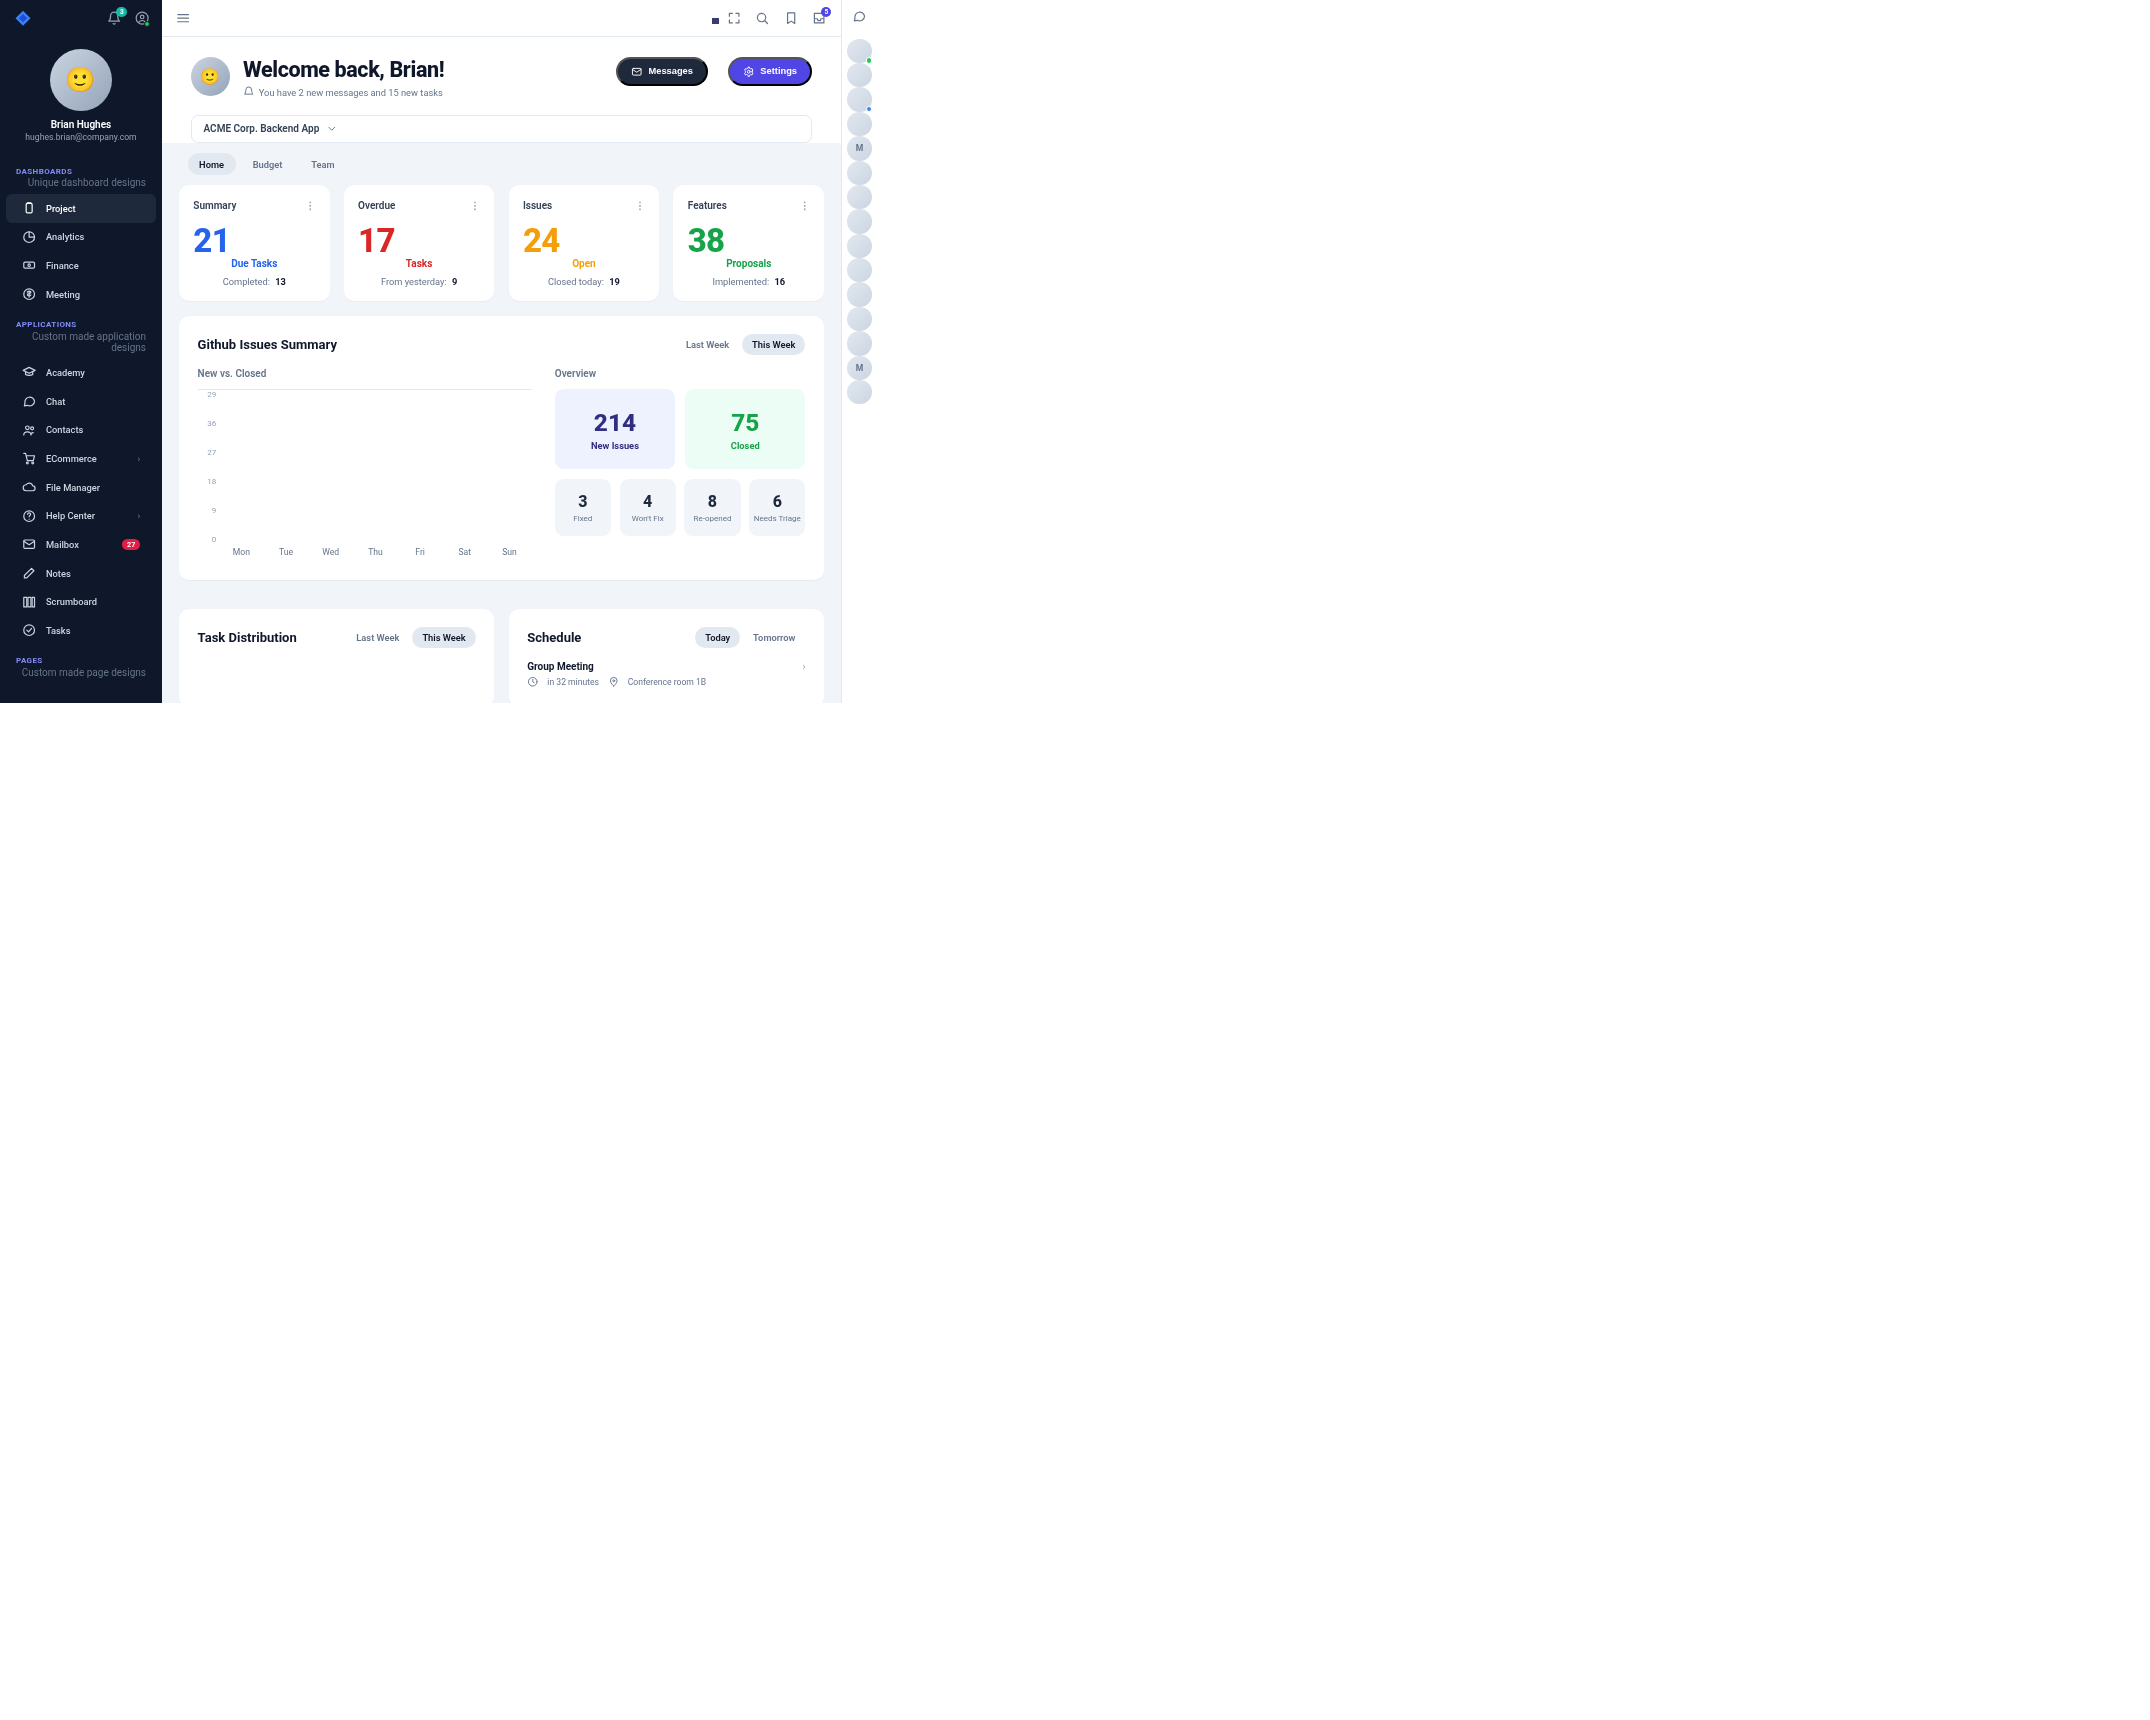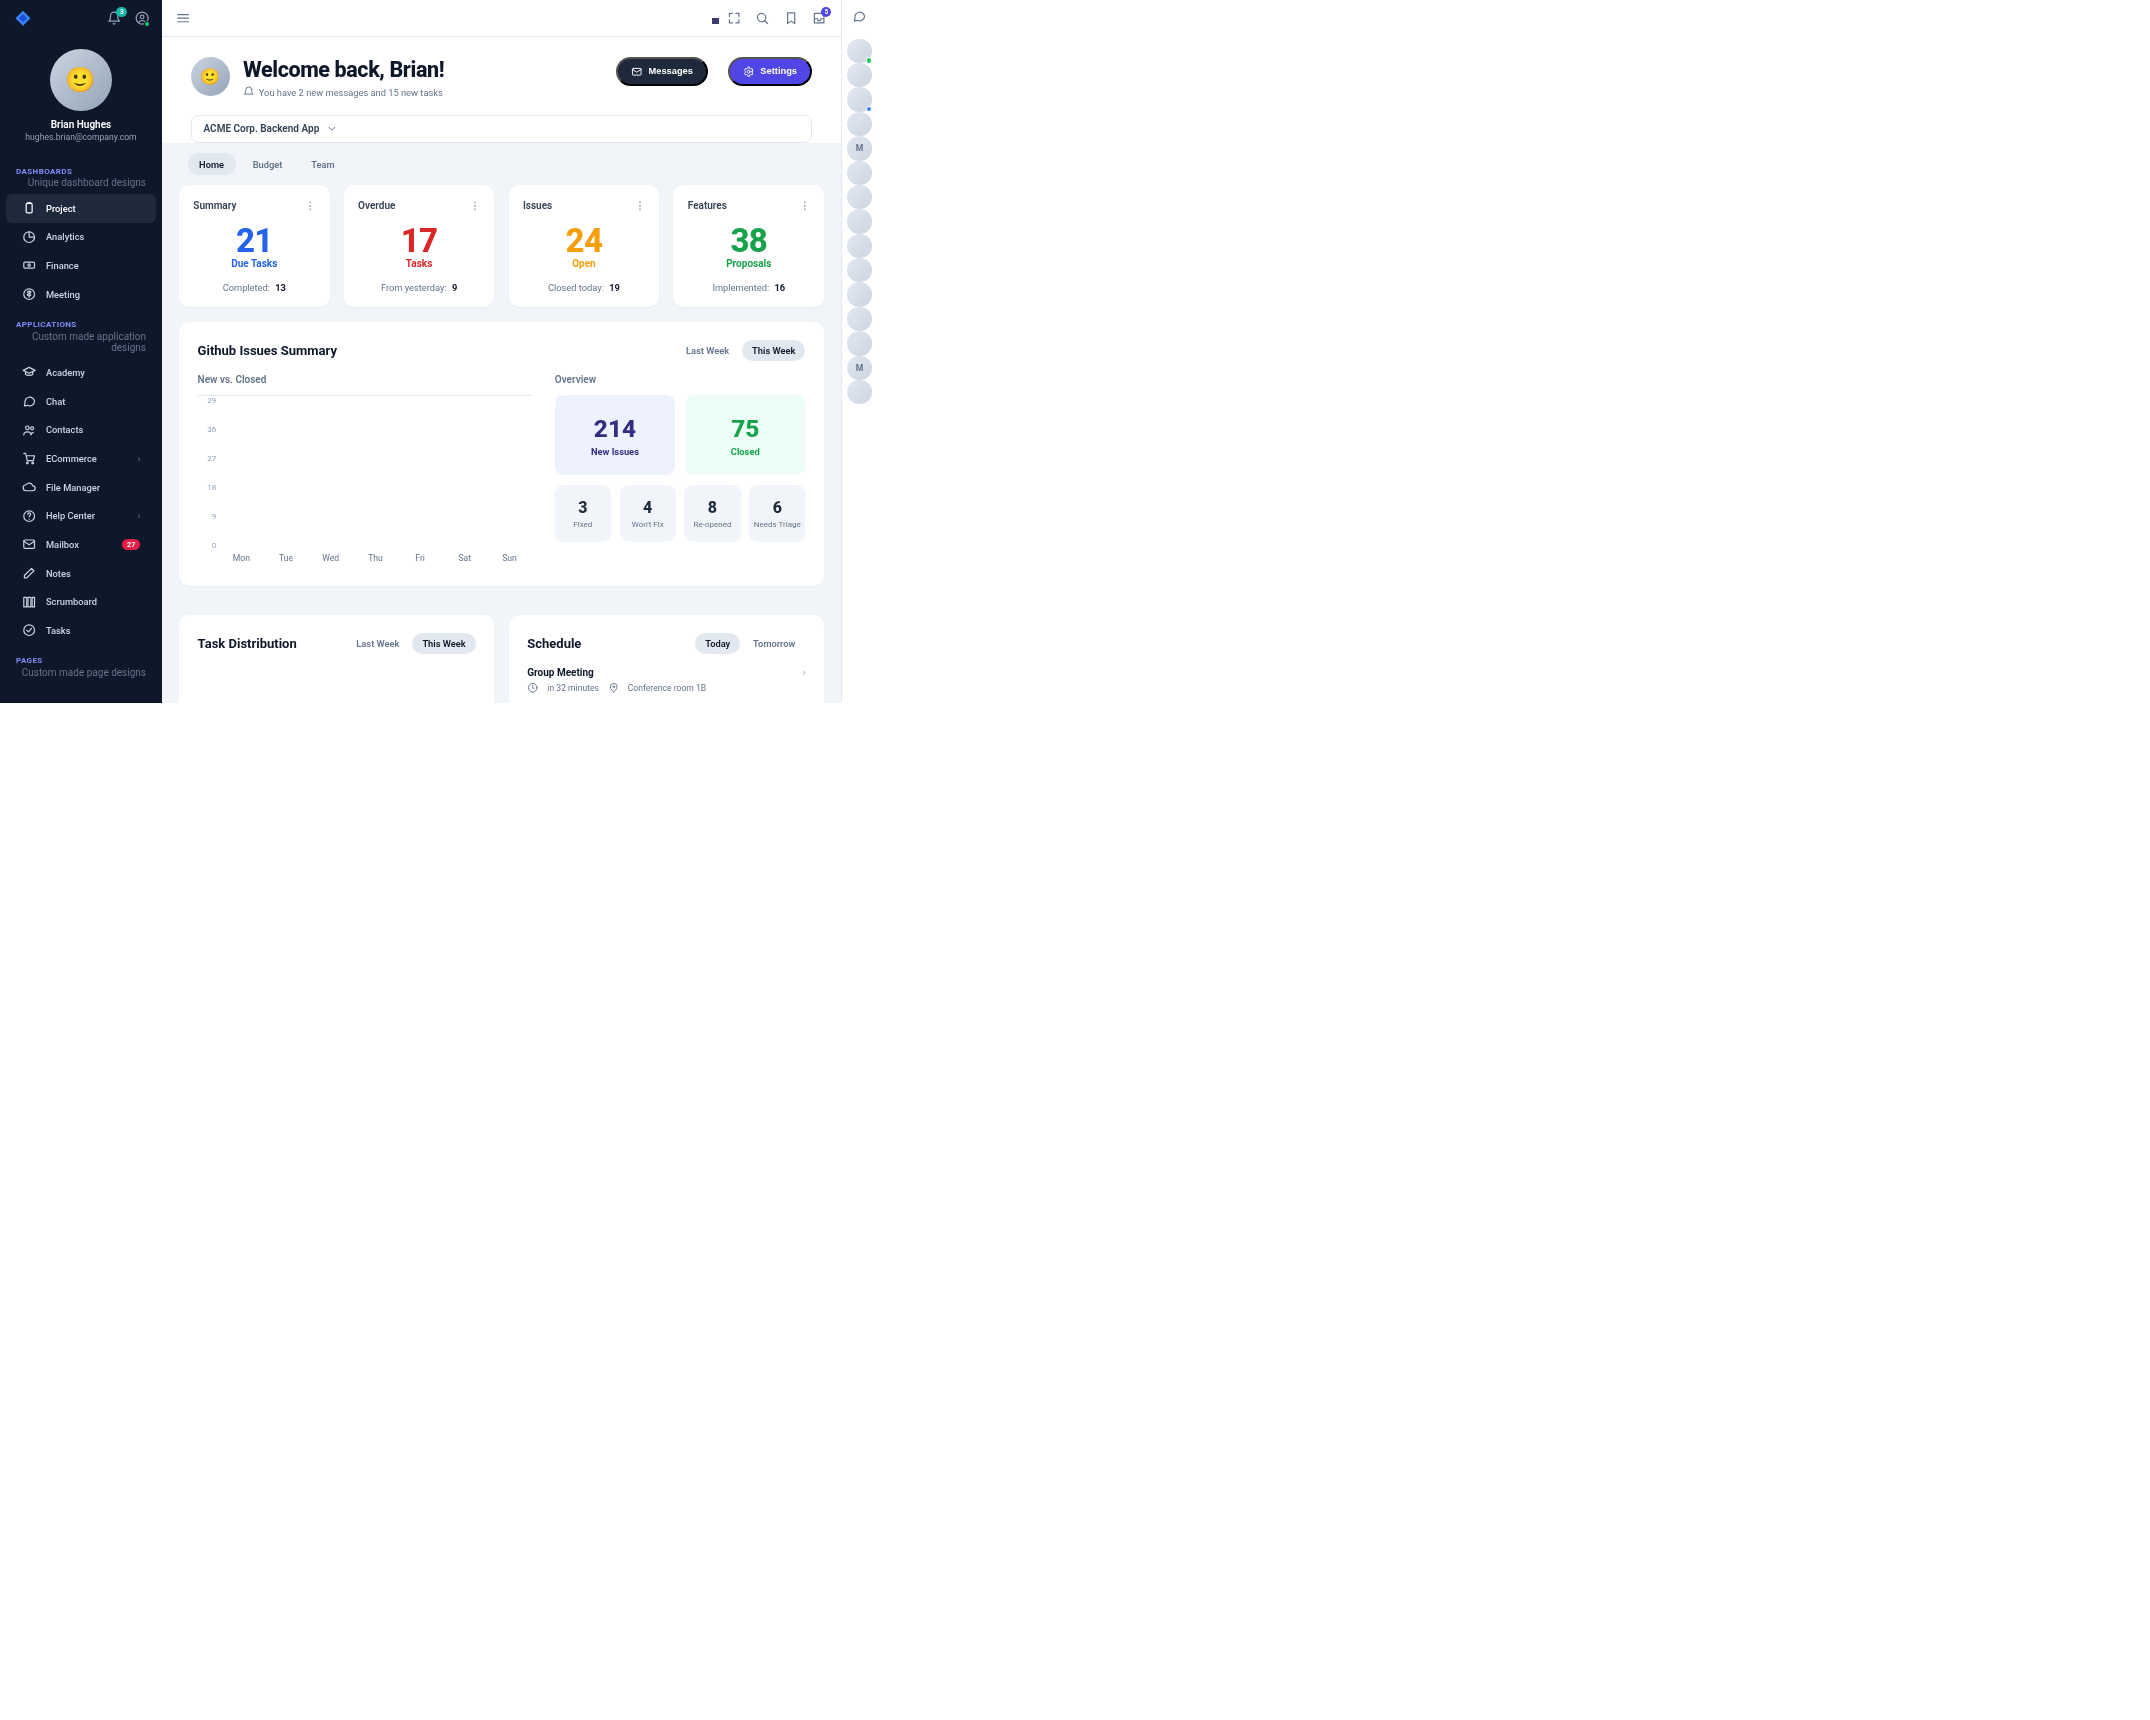--- a/index.html
+++ b/index.html
@@ -50,23 +50,23 @@
 .project-select { margin: 5.7px 29px 0; display:inline-flex; align-items:center; gap:7.2px; padding: 7.2px 11.5px; border:0.7px solid #e2e8f0; border-radius: 7.2px; color:#334155; font-weight:600; font-size:10px; }
 
 .content { background: #f1f5f9; padding: 0 17px 17px; flex:1; overflow:auto; }
 .tabs { display: flex; gap: 5.7px; padding: 10px 8.6px; }
 .tab { padding: 5.7px 11.5px; border-radius: 14.3px; color: #64748b; font-weight: 600; font-size: 9.3px; cursor:pointer; }
 .tab.active { background: #e2e8f0; color: #0f172a; }
 
 .cards-row { display: grid; grid-template-columns: repeat(4,1fr); gap: 14.3px; }
 .card { background: #fff; border-radius: 10px; padding: 14.3px; box-shadow: 0 0.7px 1.4px rgba(0,0,0,.04); }
 .card-head { display:flex; justify-content:space-between; align-items:center; color:#334155; font-weight:600; }
-.stat-num { font-size: 33px; font-weight: 800; text-align:center; margin-top: 10px; letter-spacing:-0.7px; }
+.stat-num { font-size: 33px; font-weight: 800; text-align:left; margin-top: 10px; letter-spacing:-0.7px; }
 .stat-label { text-align:center; font-weight:700; font-size:10px; margin-top:-1.4px; }
-.stat-foot { text-align:center; color:#64748b; font-size:9.3px; margin-top:13px; }
+.stat-foot { text-align:center; color:#64748b; font-size:9.3px; margin-top:7px; }
 .stat-foot b { color:#0f172a; margin-left:2.9px; }
 .c-blue { color:#2563eb; } .c-red { color:#dc2626; } .c-amber { color:#f59e0b; } .c-green { color:#16a34a; } .c-indigo { color:#312e81; }
 
 .big-card { background:#fff; border-radius:10px; padding:18.6px; margin-top:14.3px; box-shadow:0 0.7px 1.4px rgba(0,0,0,.04); }
 .big-card-head { display:flex; justify-content:space-between; align-items:center; }
 .big-card-head h2 { font-size:13px; font-weight:700; color:#0f172a; }
 .pill-toggle { display:flex; gap:2.9px; }
 .pill { padding: 5px 10px; border-radius: 13px; font-weight:600; font-size:9.3px; color:#64748b; cursor:pointer; }
 .pill.active { background:#e2e8f0; color:#0f172a; }
 

